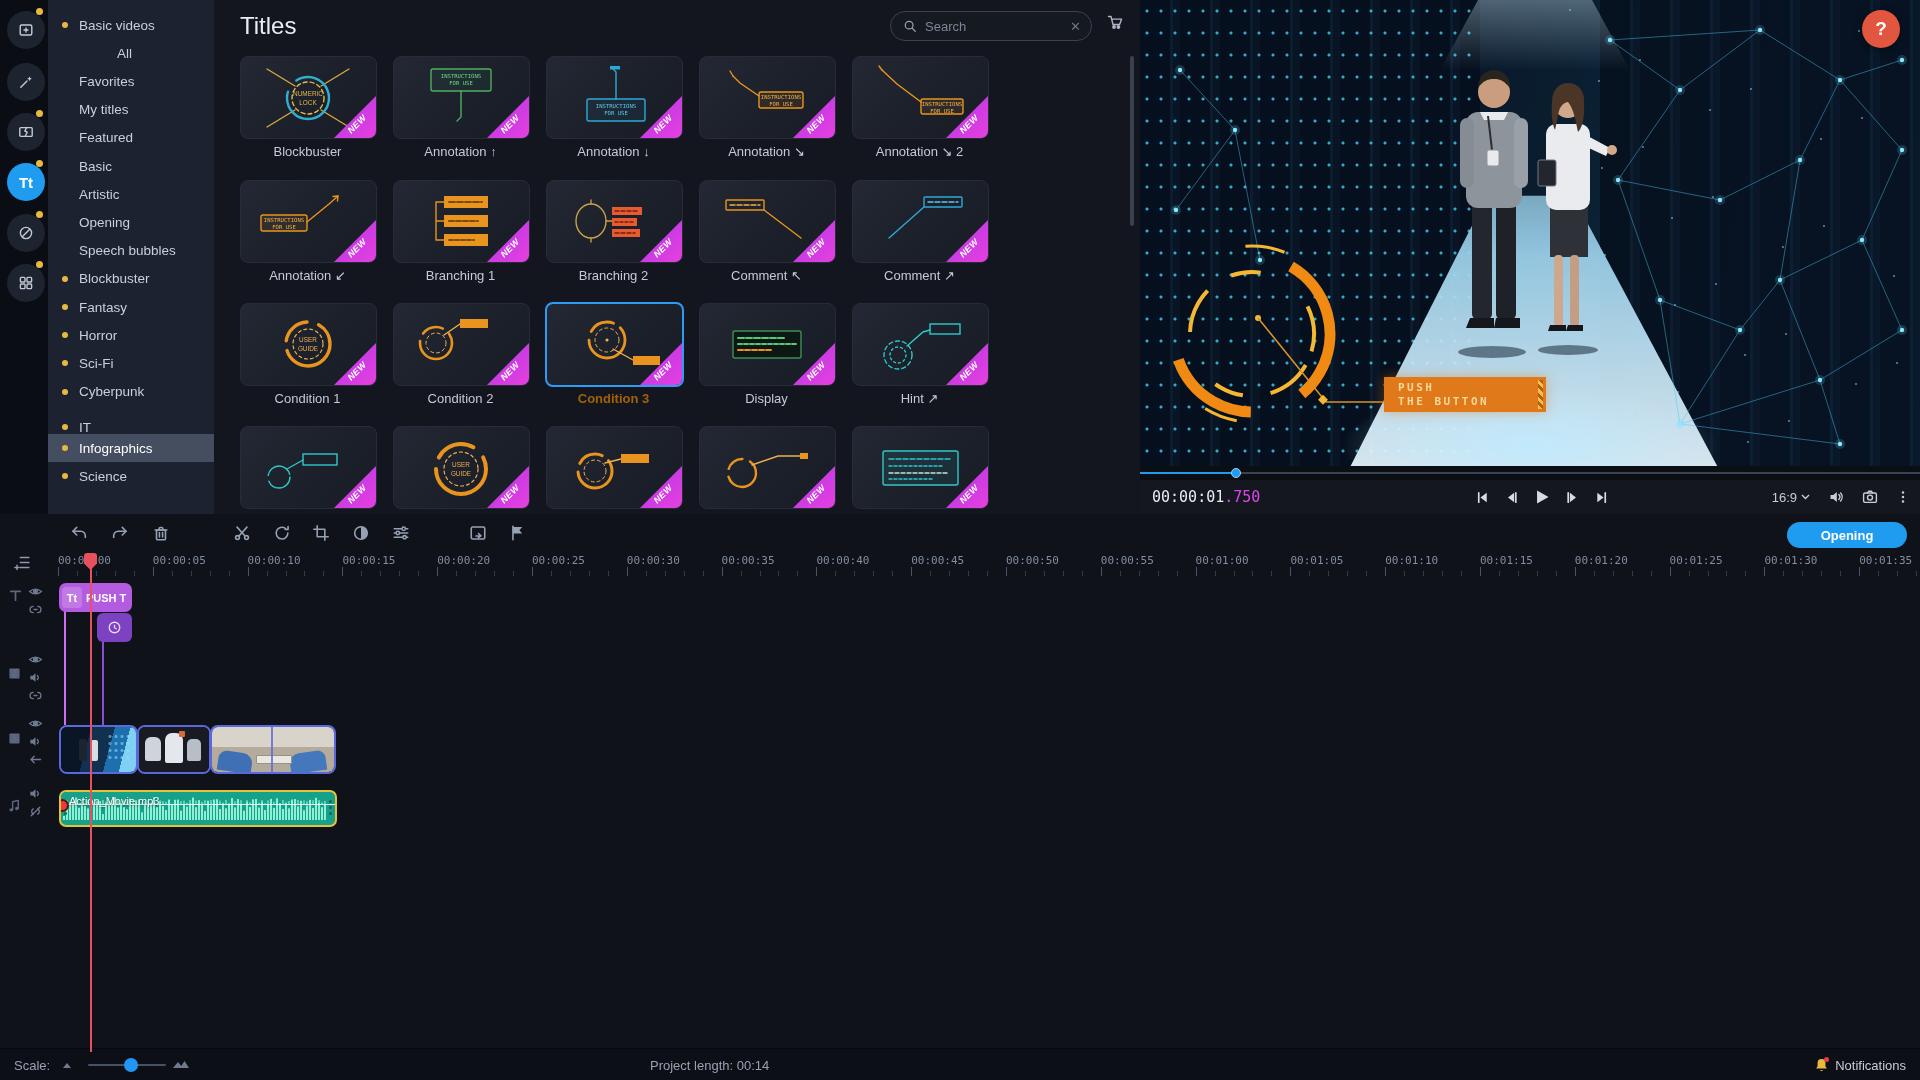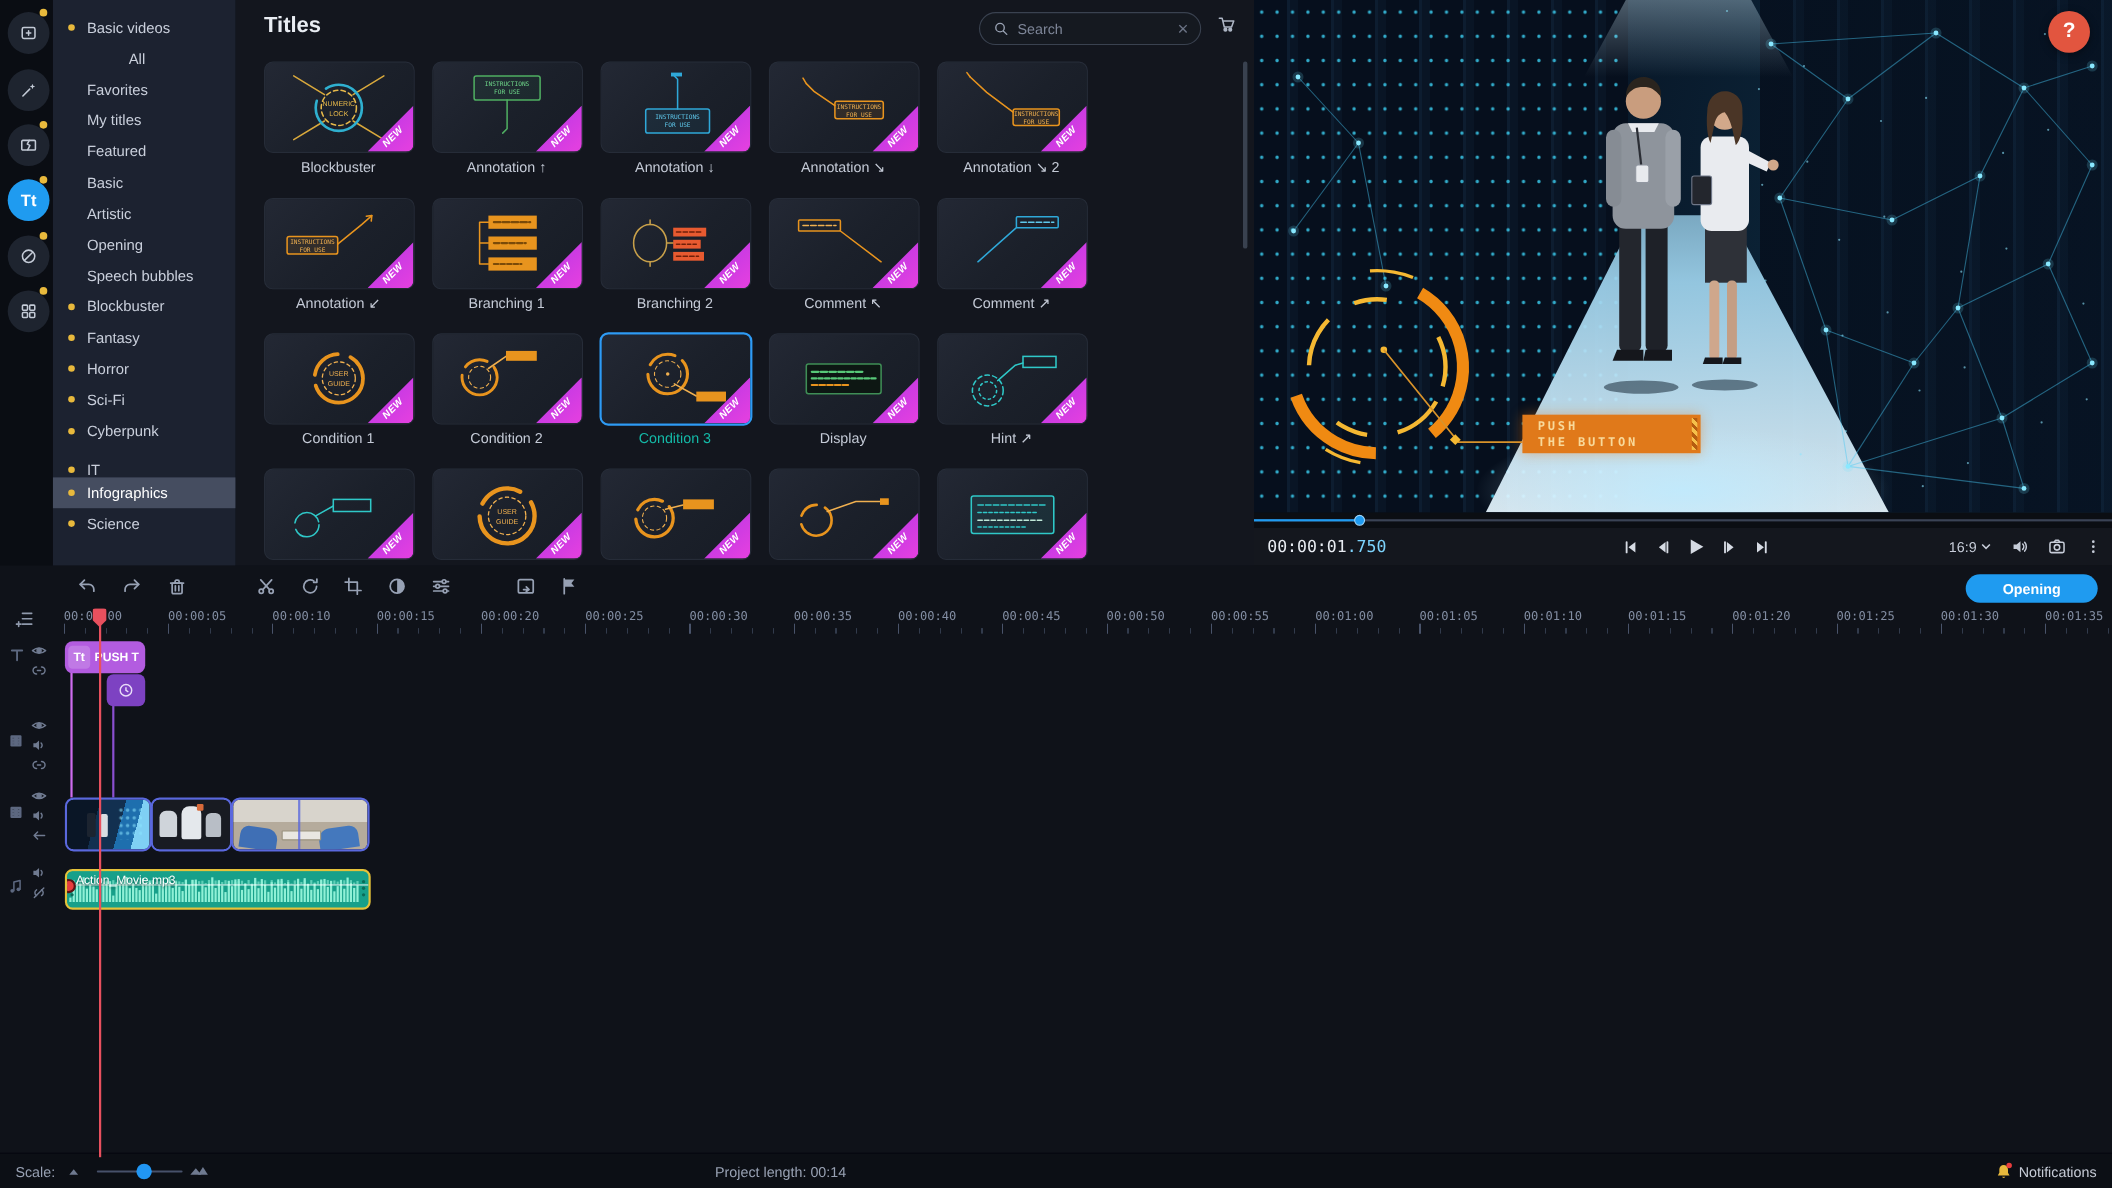--- a/index.html
+++ b/index.html
@@ -19,40 +19,40 @@
 
   
   #cats{left:48px;top:0;width:166px;height:514px;background:#1c2230;z-index:25;}
   .cat{position:absolute;left:0;width:100%;height:28px;display:flex;align-items:center;font-size:13.5px;color:#c9cfdb;cursor:default;}
   .cat .dot{position:absolute;left:14px;width:6px;height:6px;border-radius:50%;background:#e8b93c;}
   .cat .lbl{margin-left:31px;white-space:nowrap;}
   .cat.selected{background:#454d60;color:#fff;}
 
   
   #panel{left:214px;top:0;width:926px;height:514px;background:#13161e;overflow:hidden;z-index:20;}
-  #panel-title{left:26px;top:12px;font-size:20px;font-weight:700;color:#e9edf3;}
+  #panel-title{left:26px;top:12px;font-size:24px;font-weight:400;color:#e9edf3;}
   #search{left:676px;top:11px;width:200px;height:28px;border:1px solid #3a4250;border-radius:15px;
           display:flex;align-items:center;color:#7d8597;background:#151920;}
   #search .ph{font-size:13px;color:#7d8597;flex:1;margin-left:8px;}
   #search .mag{margin-left:12px;color:#9aa3b4;}
   #search .clr{margin-right:10px;color:#6b7385;font-size:13px;}
   #cart{left:893px;top:14px;color:#aeb6c5;}
   #panel-scrollbar{left:916px;top:56px;width:4px;height:170px;border-radius:2px;background:#39414f;}
 
   .card{position:absolute;width:135px;height:81px;border-radius:8px;overflow:hidden;
         background:linear-gradient(135deg,#232834 0%,#1b202a 55%,#171c25 100%);
         border:1px solid #262c38;}
   .card.selected{border:2px solid #2e9bf5;margin:-1px;}
   .ribbon{position:absolute;right:0;bottom:0;width:42px;height:42px;
           clip-path:polygon(100% 0,100% 100%,0 100%);
           background:linear-gradient(135deg,#b637e6 10%,#e13fe0 90%);}
   .ribbon span{position:absolute;right:-4px;bottom:9px;width:46px;text-align:center;
           transform:rotate(-45deg);color:#fff;font-size:9px;font-weight:bold;font-style:italic;letter-spacing:.5px;}
   .card-label{position:absolute;width:135px;text-align:center;font-size:13px;color:#c4cad6;white-space:nowrap;}
-  .card-label.sel{color:#14b8a6;}
+  .card-label.sel{color:#a16207;font-weight:bold;}
 
   
   #preview{left:1140px;top:0;width:780px;height:514px;background:#0b0e13;z-index:20;}
   #video{position:absolute;left:0;top:0;width:780px;height:466px;overflow:hidden;
          background:linear-gradient(100deg,#050d18 0%,#081627 35%,#0b2235 60%,#0d2c48 100%);}
   .rack{position:absolute;top:0;height:100%;
         background:repeating-linear-gradient(90deg,#060f1d 0 30px,#0d1d30 30px 33px,#091525 33px 40px);}
   .rack.leds{background-image:radial-gradient(circle,rgba(60,210,245,.8) 0 1px,transparent 2px),
         repeating-linear-gradient(90deg,#060f1d 0 30px,#0d1d30 30px 33px,#091525 33px 40px);
         background-size:14px 22px,auto;}
@@ -74,21 +74,21 @@
   #help-btn{position:absolute;left:722px;top:10px;width:38px;height:38px;border-radius:50%;background:#e2553f;
           display:flex;align-items:center;justify-content:center;color:#fff;font-size:19px;font-weight:bold;
           box-shadow:0 2px 8px rgba(0,0,0,.4);}
   #seekbar{position:absolute;left:0;top:466px;width:780px;height:14px;background:#0b0e13;}
   #seek-track{position:absolute;left:0;top:6px;width:100%;height:2px;background:#3a4355;}
   #seek-fill{position:absolute;left:0;top:6px;height:2px;background:#1f9bf0;}
   #seek-knob{position:absolute;top:2px;width:10px;height:10px;border-radius:50%;background:#1f9bf0;border:1px solid #9fd4f8;box-sizing:border-box;}
   #pv-controls{position:absolute;left:0;top:480px;width:780px;height:34px;background:#14171e;
           display:flex;align-items:center;color:#cdd3de;}
   #timecode{margin-left:12px;font-family:"DejaVu Sans Mono",monospace;font-size:15px;color:#e8ecf2;}
-  #timecode .ms{color:#7dd3fc;}
+  #timecode .ms{color:#d946ef;}
   #transport{position:absolute;left:335px;display:flex;gap:14px;align-items:center;color:#d6dbe4;}
   #pv-right{position:absolute;right:10px;display:flex;gap:18px;align-items:center;color:#c6ccd8;}
   #aspect{font-size:13px;display:flex;align-items:center;gap:4px;color:#c6ccd8;}
 
   
   #timeline{left:0;top:514px;width:1920px;height:534px;background:#0f1219;}
   .tb-icon{position:absolute;top:10px;color:#97a1b4;}
   #export-btn{position:absolute;left:1787px;top:8px;width:120px;height:26px;border-radius:13px;background:#1f9bf0;
           color:#fff;font-size:13px;display:flex;align-items:center;justify-content:center;font-weight:600;}
   #ruler{position:absolute;left:48px;top:38px;width:1872px;height:24px;

